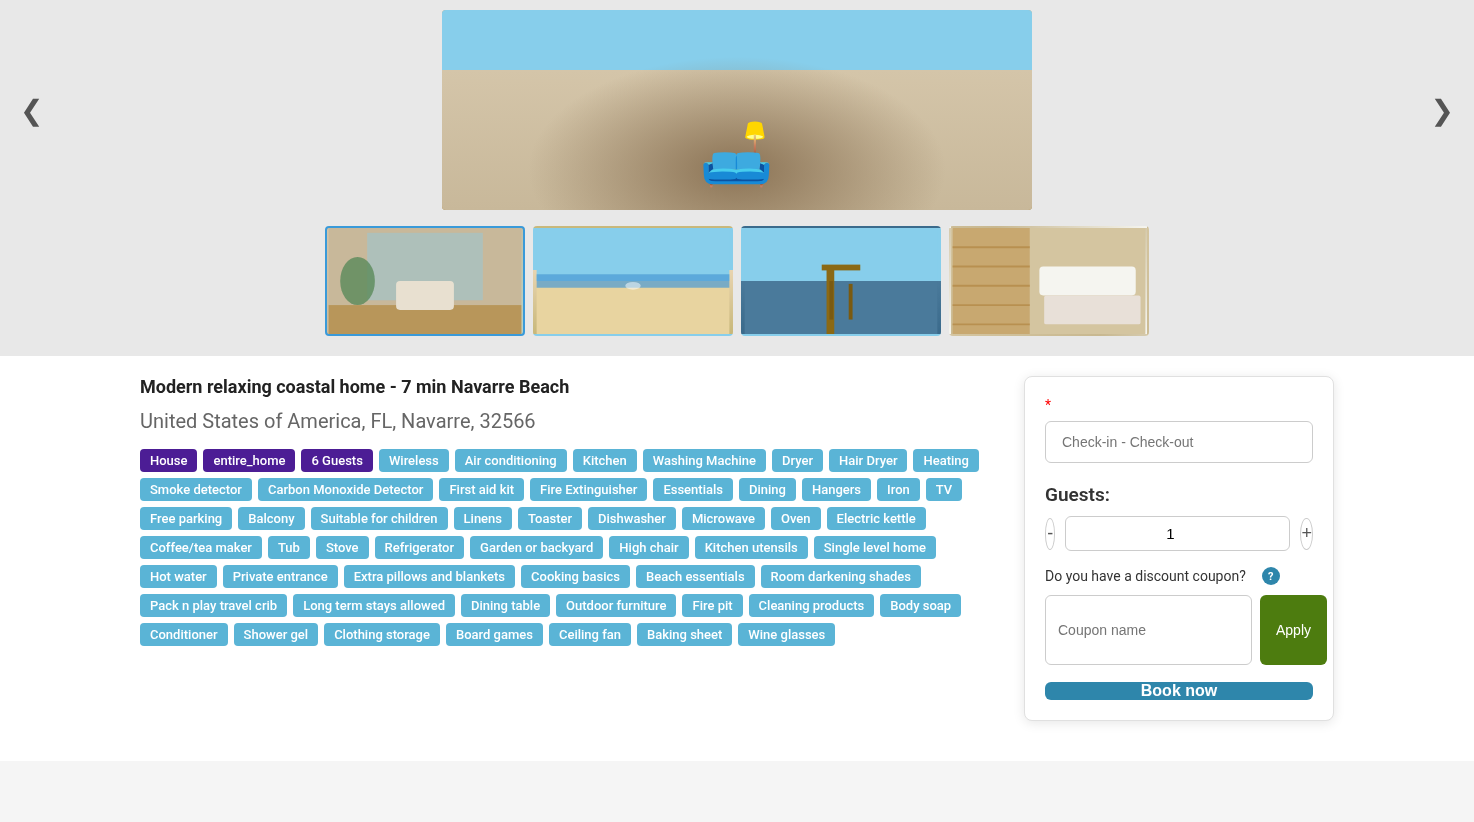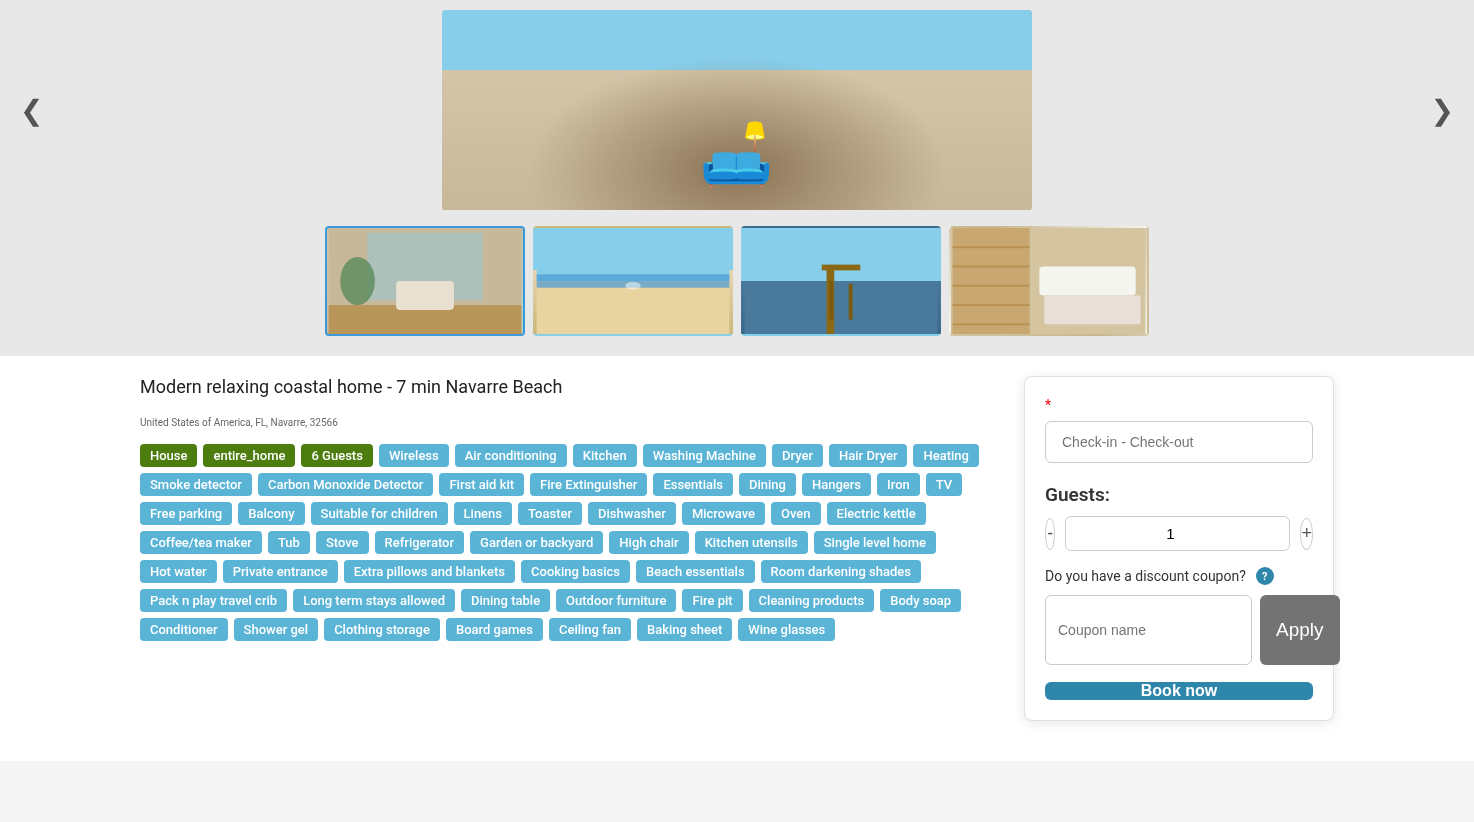--- a/index.html
+++ b/index.html
@@ -117,47 +117,47 @@
       padding: 20px 140px 40px;
       align-items: flex-start;
     }
 
     .listing-info {
       flex: 1;
     }
 
     .listing-title {
       font-size: 18px;
-      font-weight: 400;
+      font-weight: 700;
       color: #222;
-      margin-bottom: 20px;
+      margin-bottom: 12px;
     }
 
     .listing-location {
-      font-size: 10px;
+      font-size: 20px;
       color: #666;
       margin-bottom: 16px;
     }
 
     .tags-container {
       display: flex;
       flex-wrap: wrap;
       gap: 6px;
     }
 
     .tag {
       padding: 4px 10px;
       border-radius: 4px;
       font-size: 13px;
       font-weight: 500;
       cursor: default;
     }
 
     .tag-primary {
-      background-color: #4d7c0f;
+      background-color: #4c1d95;
       color: #fff;
     }
 
     .tag-secondary {
       background-color: #5ab4d6;
       color: #fff;
     }
 
     
     .booking-panel {
@@ -223,21 +223,21 @@
       font-size: 15px;
       text-align: center;
     }
 
     .discount-label {
       font-size: 14px;
       color: #333;
       margin-bottom: 10px;
       display: flex;
       align-items: center;
-      gap: 10px;
+      gap: 16px;
     }
 
     .help-icon {
       display: inline-flex;
       align-items: center;
       justify-content: center;
       width: 18px;
       height: 18px;
       border-radius: 50%;
       background: #2e86ab;
@@ -257,25 +257,25 @@
       flex: 1;
       padding: 26px 12px;
       border: 1px solid #ccc;
       border-radius: 6px;
       font-size: 14px;
       color: #999;
     }
 
     .apply-btn {
       padding: 10px 16px;
-      background: #737373;
+      background: #4d7c0f;
       color: #fff;
       border: none;
       border-radius: 6px;
-      font-size: 19px;
+      font-size: 14px;
       cursor: pointer;
     }
 
     .book-btn {
       width: 100%;
       padding: 0;
       background: #2e86ab;
       color: #fff;
       border: none;
       border-radius: 6px;

